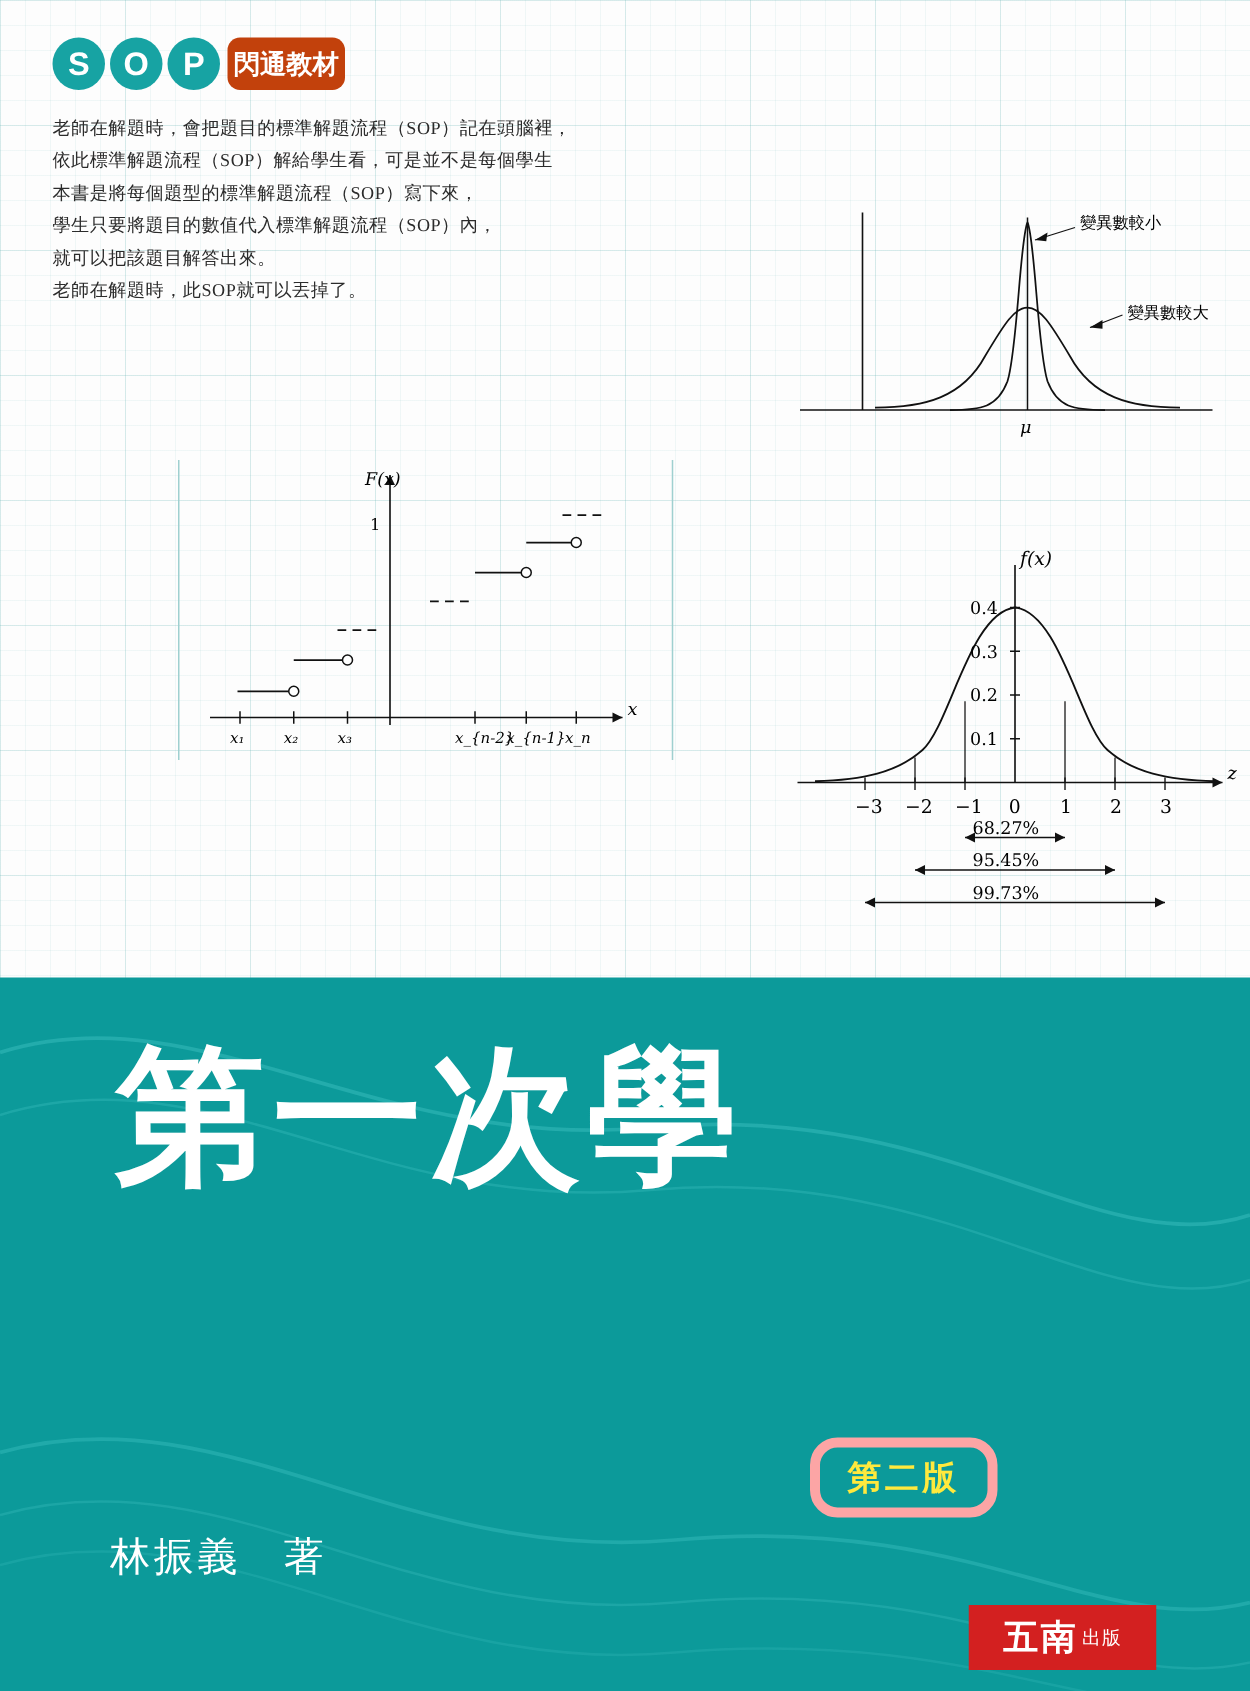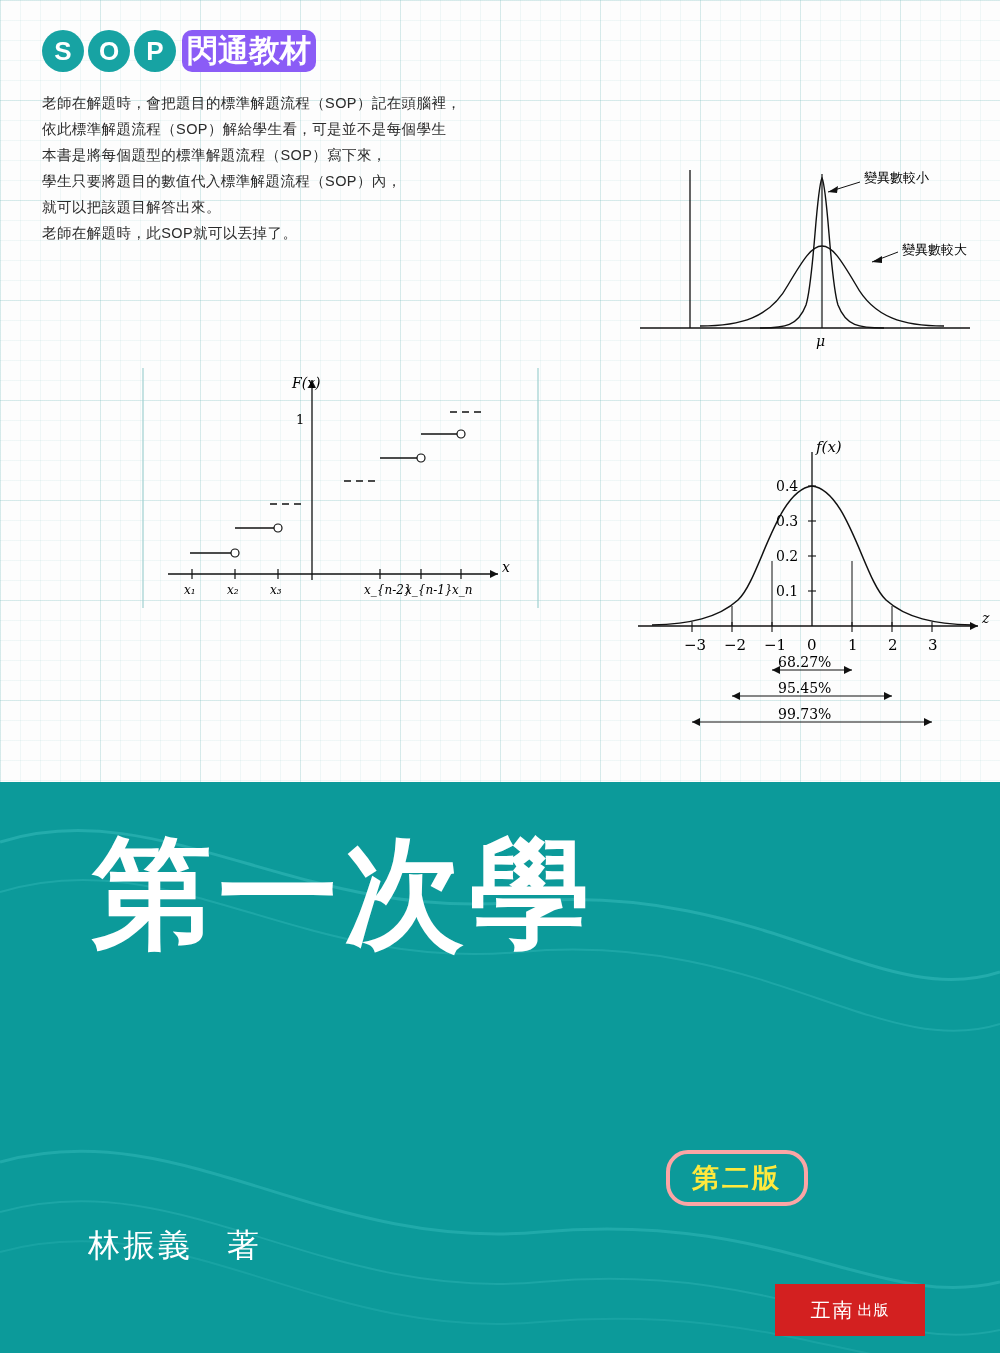--- a/index.html
+++ b/index.html
@@ -29,27 +29,27 @@
   .sop-banner{
     position:absolute;left:42px;top:30px;display:flex;align-items:center;gap:4px;
   }
   .sop-circle{
     width:42px;height:42px;border-radius:50%;
     background:#17a3a3;color:#fff;display:flex;align-items:center;justify-content:center;
     font-size:26px;font-weight:bold;letter-spacing:0;
   }
   .sop-word{
     height:42px;display:flex;align-items:center;justify-content:center;
-    background:#8b5cf6;color:#fff;font-size:31px;font-weight:bold;
+    background:#c2410c;color:#fff;font-size:21px;font-weight:bold;
     padding:0 5px;border-radius:10px;margin-left:2px;
   }
   .intro{
     position:absolute;left:42px;top:90px;width:560px;
     font-size:14.5px;line-height:26px;color:#2b2b2b;letter-spacing:0.4px;
-    font-family:Liberation Sans, sans-serif;
+    font-family:Liberation Serif, serif;
   }
   .intro div{white-space:nowrap;}
 
   
   .fig{position:absolute;padding-left:40px;}
   .fig svg{display:block;}
 
   
   .teal{
     position:absolute;left:0;top:782px;width:1000px;height:571px;
@@ -68,36 +68,36 @@
     white-space:nowrap;
   }
   .title2{
     position:absolute;left:92px;top:198px;
     font-size:120px;font-weight:bold;letter-spacing:6px;
     font-family:"DejaVu Sans","Liberation Sans",sans-serif;
     line-height:1;white-space:nowrap;color:#ffffff;
   }
   .title2 .hl{color:#ffe93d;}
   .edition{
-    position:absolute;left:666px;top:368px;
-    border:4px solid #fca5a5;border-radius:22px;
+    position:absolute;left:648px;top:368px;
+    border:8px solid #fca5a5;border-radius:22px;
     padding:6px 22px;color:#ffe93d;font-size:27px;font-weight:bold;
     letter-spacing:3px;font-family:"DejaVu Sans","Liberation Sans",sans-serif;
   }
   .author{
     position:absolute;left:88px;top:442px;color:#ffffff;font-size:32px;
     letter-spacing:3px;font-family:"DejaVu Sans","Liberation Sans",sans-serif;
   }
   .author .gap{display:inline-block;width:34px;}
   .publisher{
     position:absolute;left:775px;top:502px;width:150px;height:52px;
     background:#d32020;color:#ffffff;display:flex;align-items:center;justify-content:center;
     font-family:"DejaVu Sans","Liberation Sans",sans-serif;
   }
-  .publisher .big{font-size:20px;font-weight:normal;letter-spacing:2px;}
+  .publisher .big{font-size:28px;font-weight:bold;letter-spacing:2px;}
   .publisher .small{font-size:15px;margin-left:3px;letter-spacing:1px;}
 
   text{font-family:"DejaVu Serif","Liberation Serif",serif;}
   .lbl-cn{font-family:"DejaVu Sans","Liberation Sans",sans-serif;font-size:13px;}
 </style>
 </head>
 <body>
 
 <div class="page">
 

